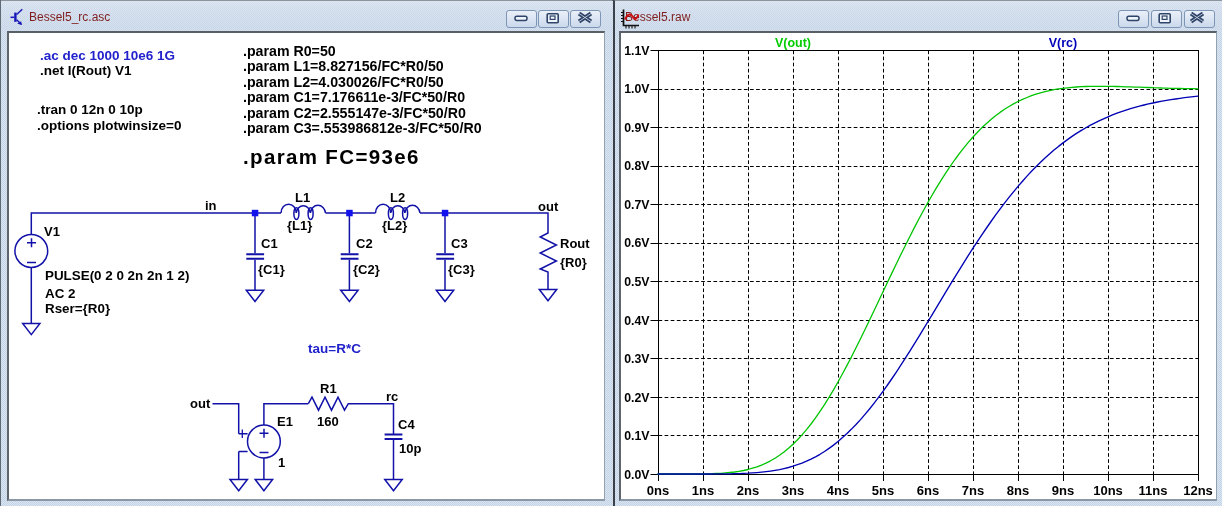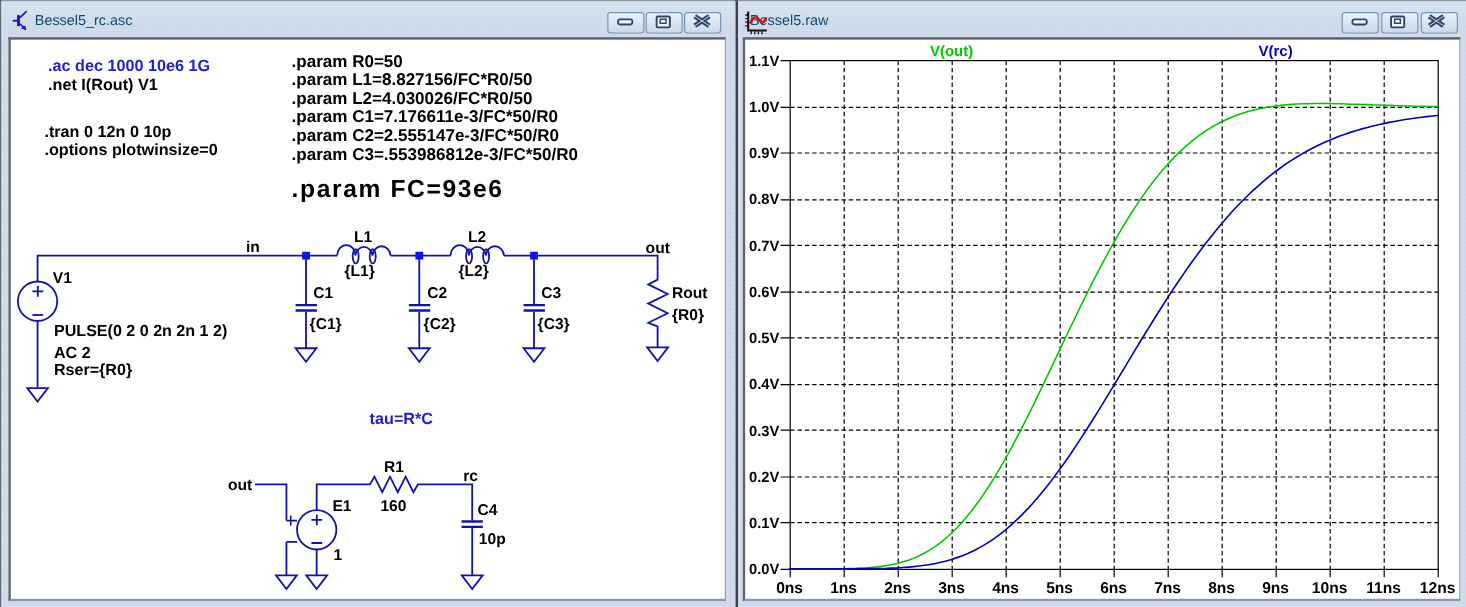--- a/index.html
+++ b/index.html
@@ -5,21 +5,21 @@
 body{width:1222px;height:506px;overflow:hidden;position:relative;
   font-family:"Liberation Sans",sans-serif;background:#cfdcec;}
 .win{position:absolute;top:0;height:506px;
   background:#d0dded;
   background-image:conic-gradient(#d9e4f1 25%,#c6d4e7 0 50%,#d9e4f1 0 75%,#c6d4e7 0);
   background-size:2px 2px;}
 #lwin{left:0;width:613px;border-top:1px solid #5f6a74;border-left:1px solid #5f6a74;}
 #rwin{left:613px;width:609px;border-top:1px solid #5f6a74;border-left:2px solid #3a414b;}
 .tbar{position:absolute;left:0;right:0;top:0;height:29px;
   background:linear-gradient(#eef3f9,#d7e1ef 50%,#c9d7e9);opacity:.32;}
-.title{position:absolute;top:10px;font-size:12px;color:#0c4a6e;}
+.title{position:absolute;top:10px;font-size:12px;color:#7f1d1d;}
 .canvasframe{position:absolute;background:#ffffff;
   border-top:2px solid #585f66;border-left:2px solid #5d646b;
   border-right:1px solid #93a0b0;border-bottom:2px solid #8a97a5;}
 .btn{position:absolute;top:10px;width:29px;height:16px;border:1px solid #7d96b6;border-radius:3px;
   background:linear-gradient(#eaf0f9,#cbd9ec);}
 svg{position:absolute;left:0;top:0;}
 </style></head>
 <body>
 <div class="win" id="lwin"></div>
 <div class="win" id="rwin"></div>

